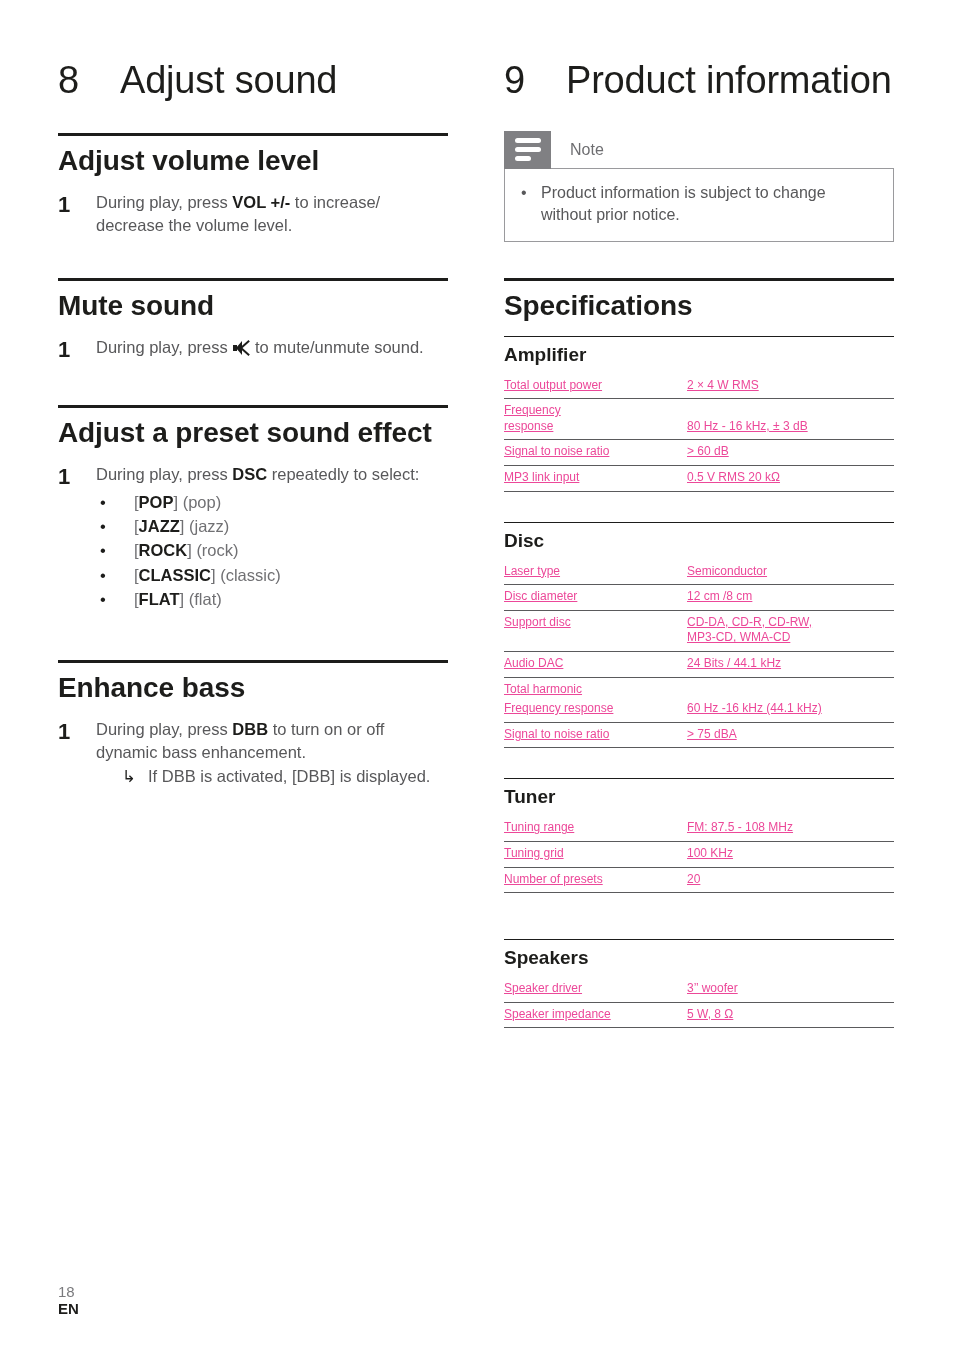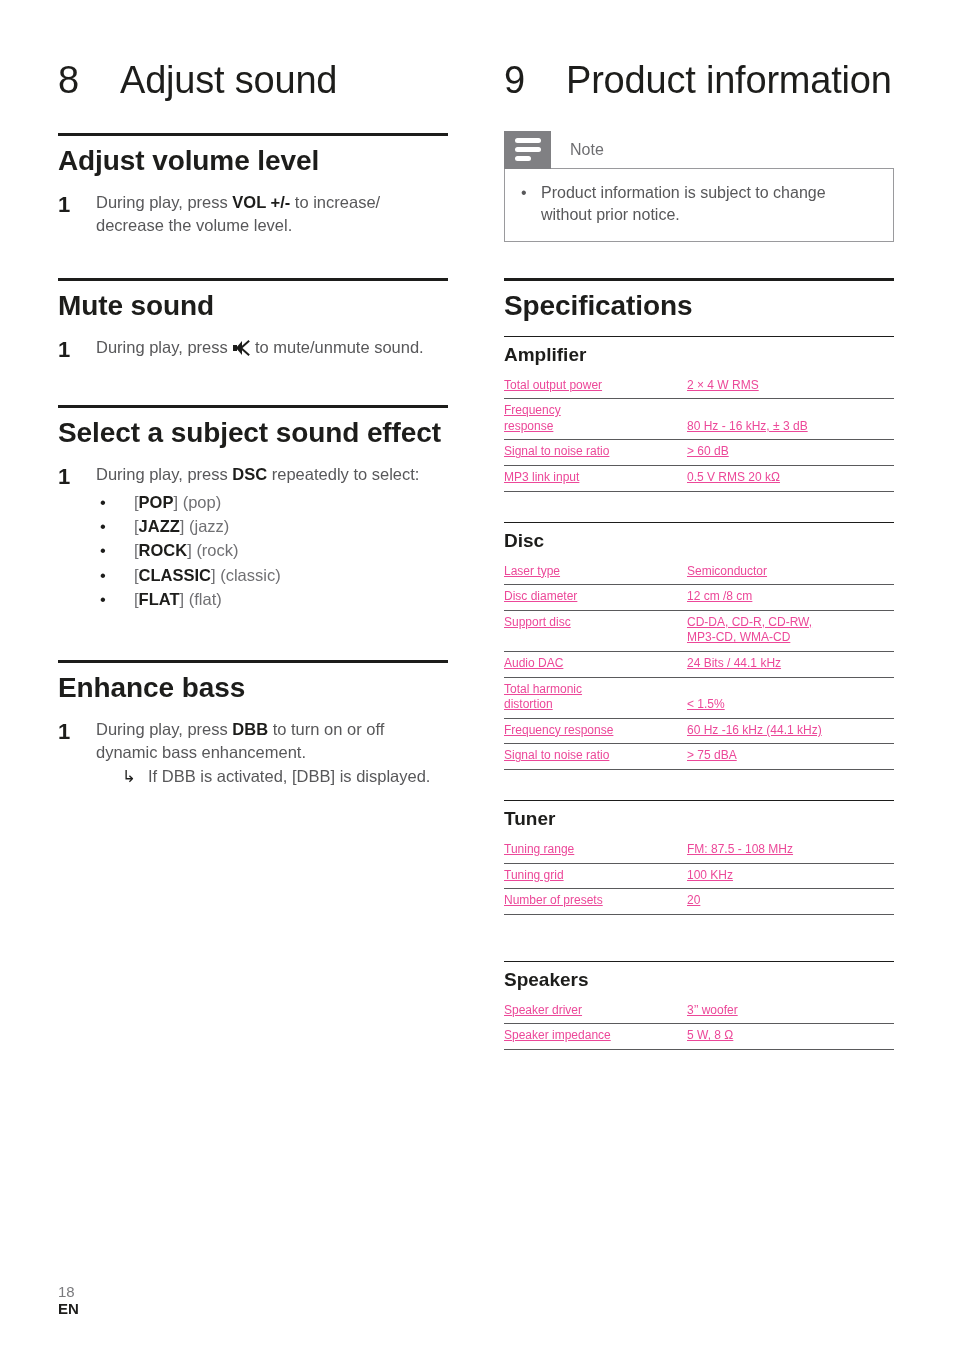--- a/index.html
+++ b/index.html
@@ -218,21 +218,21 @@
     <div style="height:34px"></div>
     <div class="rule-thick"></div>
     <h2 class="sect">Mute sound</h2>
     <div class="step">
       <span class="sn">1</span>
       <span class="sbody"><span>During play, press </span><span class="mute-icon"><span class="spk-body"></span><span class="spk-cone"></span><span class="x1"></span><span class="x2"></span></span><span> to mute/unmute sound.</span></span>
     </div>
 
     <div style="height:36px"></div>
     <div class="rule-thick"></div>
-    <h2 class="sect">Select a subject sound effect</h2>
+    <h2 class="sect">Adjust a preset sound effect</h2>
     <div class="step">
       <span class="sn">1</span>
       <span class="sbody">
         <span>During play, press </span><b>DSC</b><span> repeatedly to select:</span>
         <ul class="bullets">
           <li>
               <span class="dot">•</span>
               <span class="txt"><span>[</span><b>POP</b><span>]</span> <span>(pop)</span></span>
             </li>
           <li>
@@ -350,24 +350,20 @@
           <td class="v">MP3-CD, WMA-CD</td>
         </tr>
         <tr>
           <td class="k">Audio DAC</td>
           <td class="v">24 Bits / 44.1 kHz</td>
         </tr>
         <tr class="noline">
           <td class="k">Total harmonic</td>
           <td class="v"></td>
         </tr>
-        <tr class="contline">
-          <td class="k">distortion</td>
-          <td class="v">&lt; 1.5%</td>
-        </tr>
         <tr>
           <td class="k">Frequency response</td>
           <td class="v">60 Hz -16 kHz (44.1 kHz)</td>
         </tr>
         <tr>
           <td class="k">Signal to noise ratio</td>
           <td class="v">&gt; 75 dBA</td>
         </tr>
       </tbody>
     </table>

